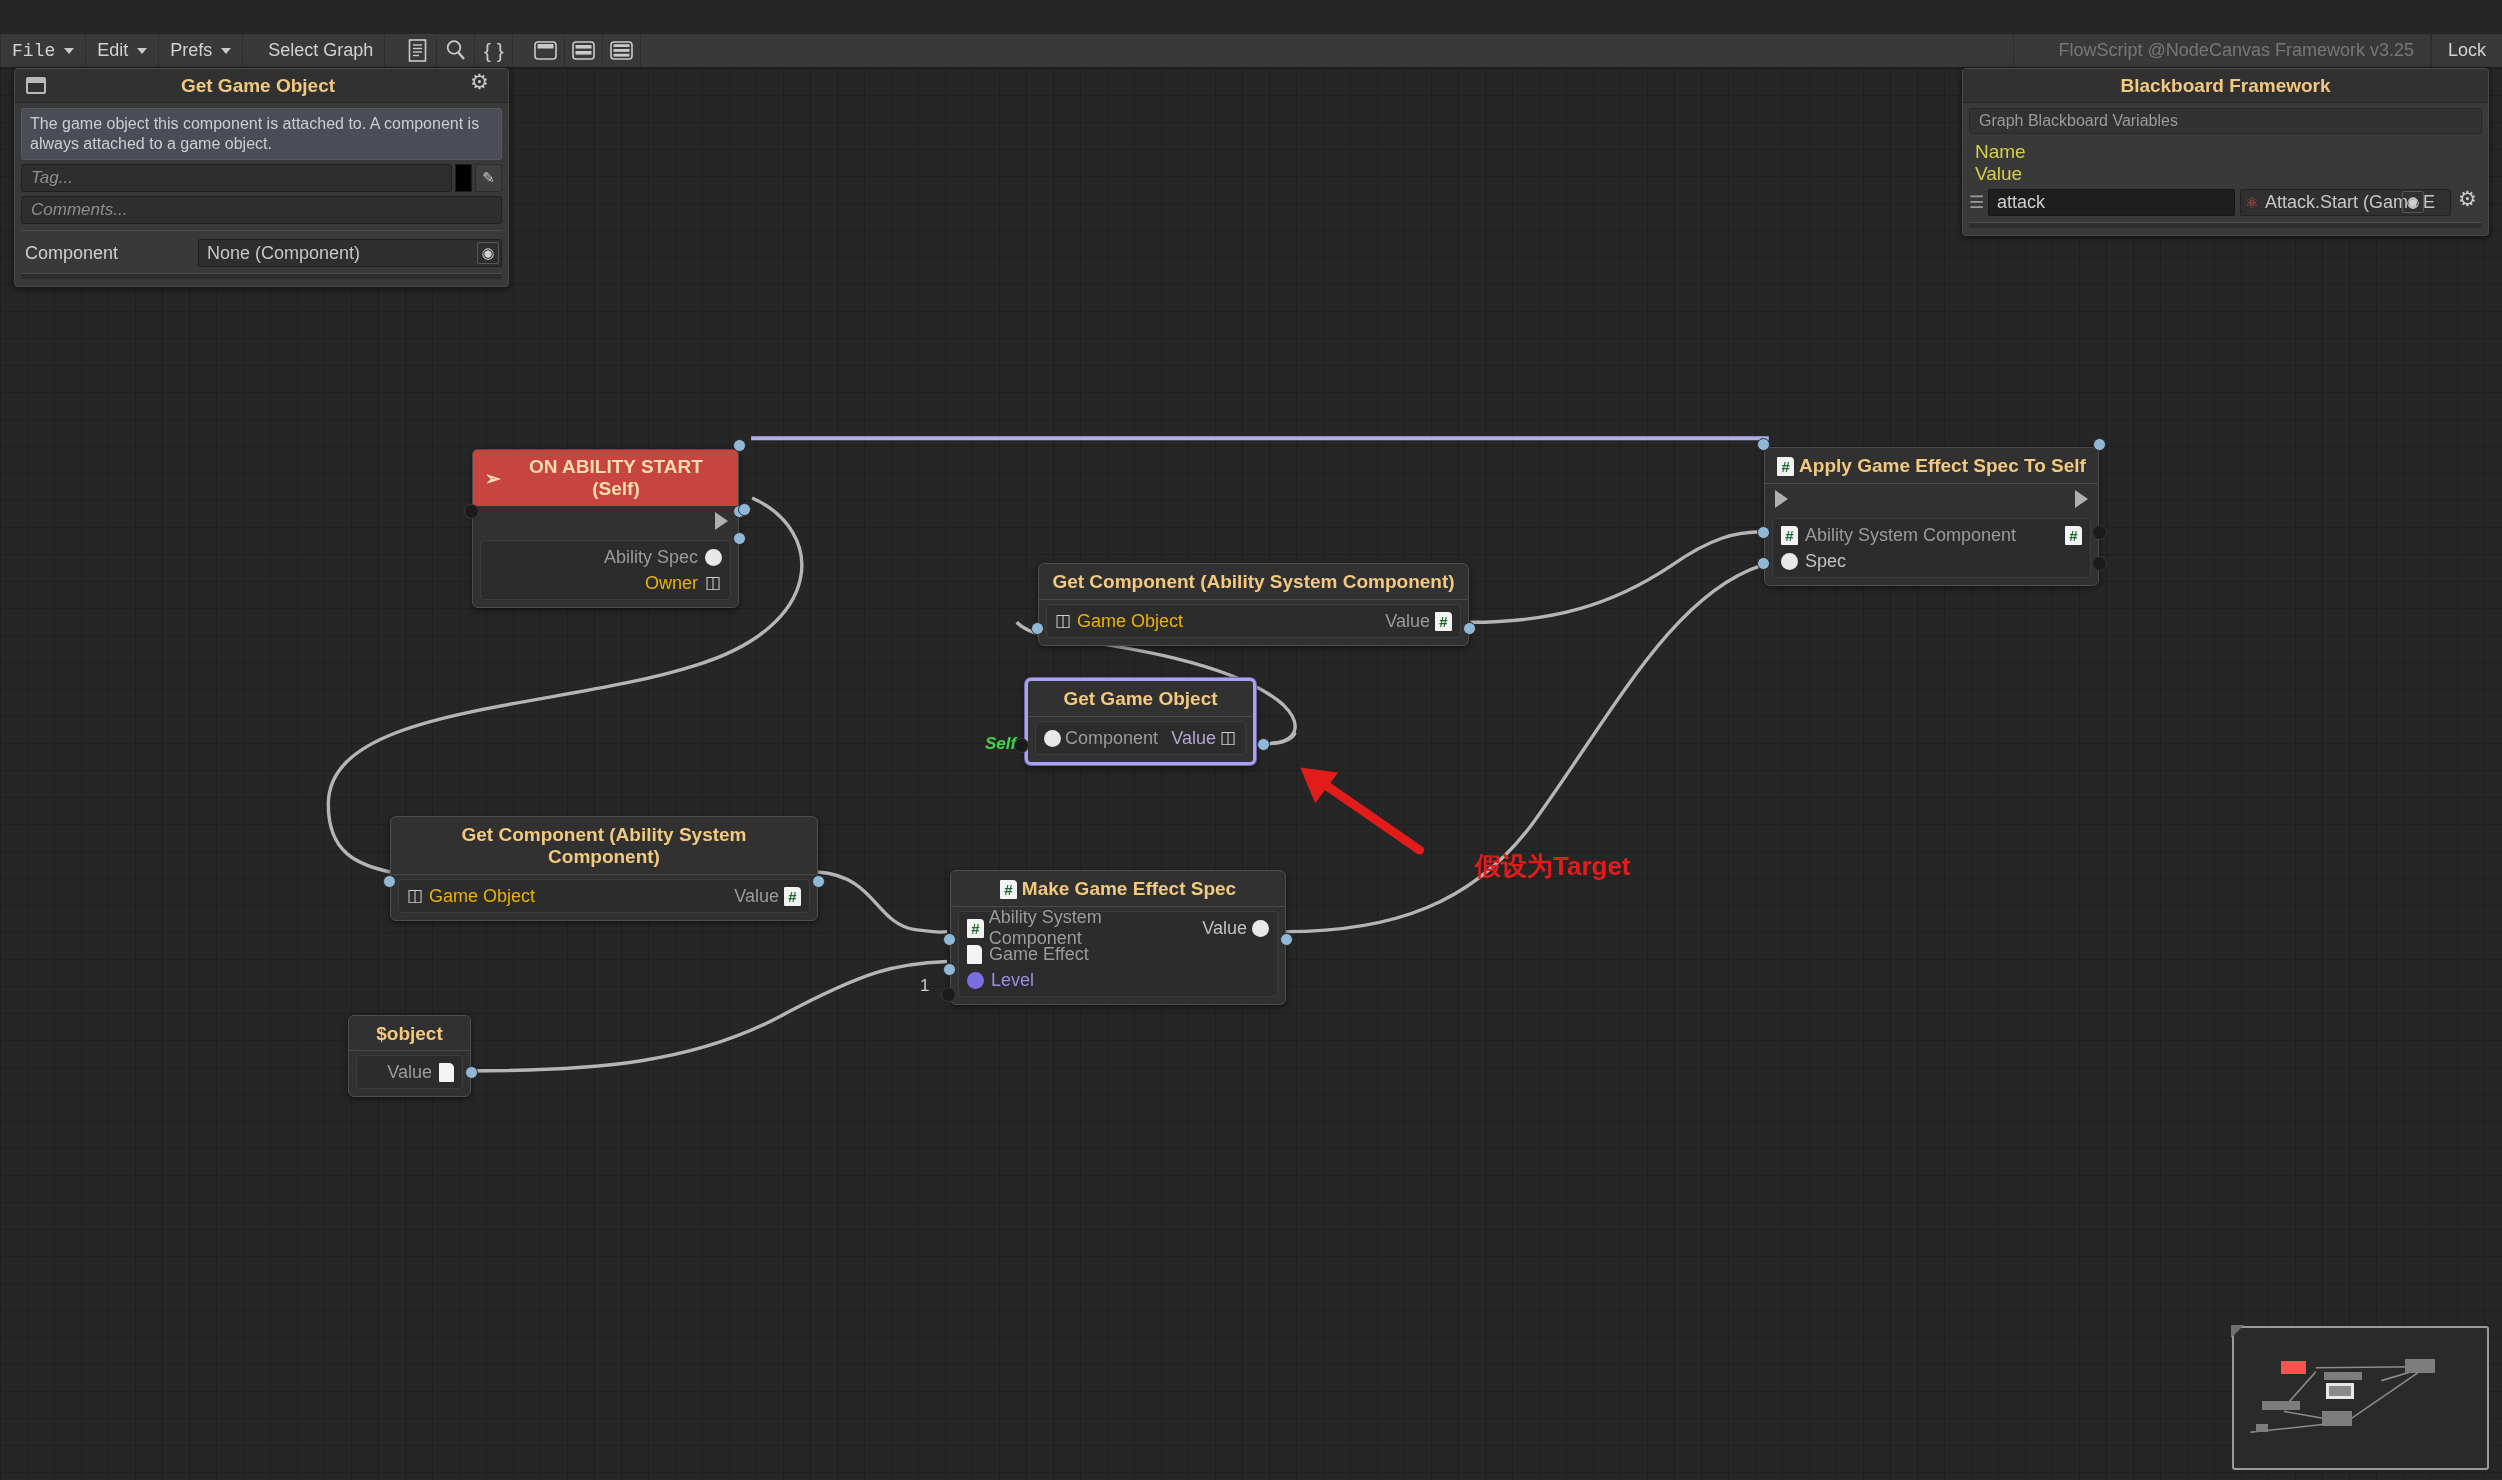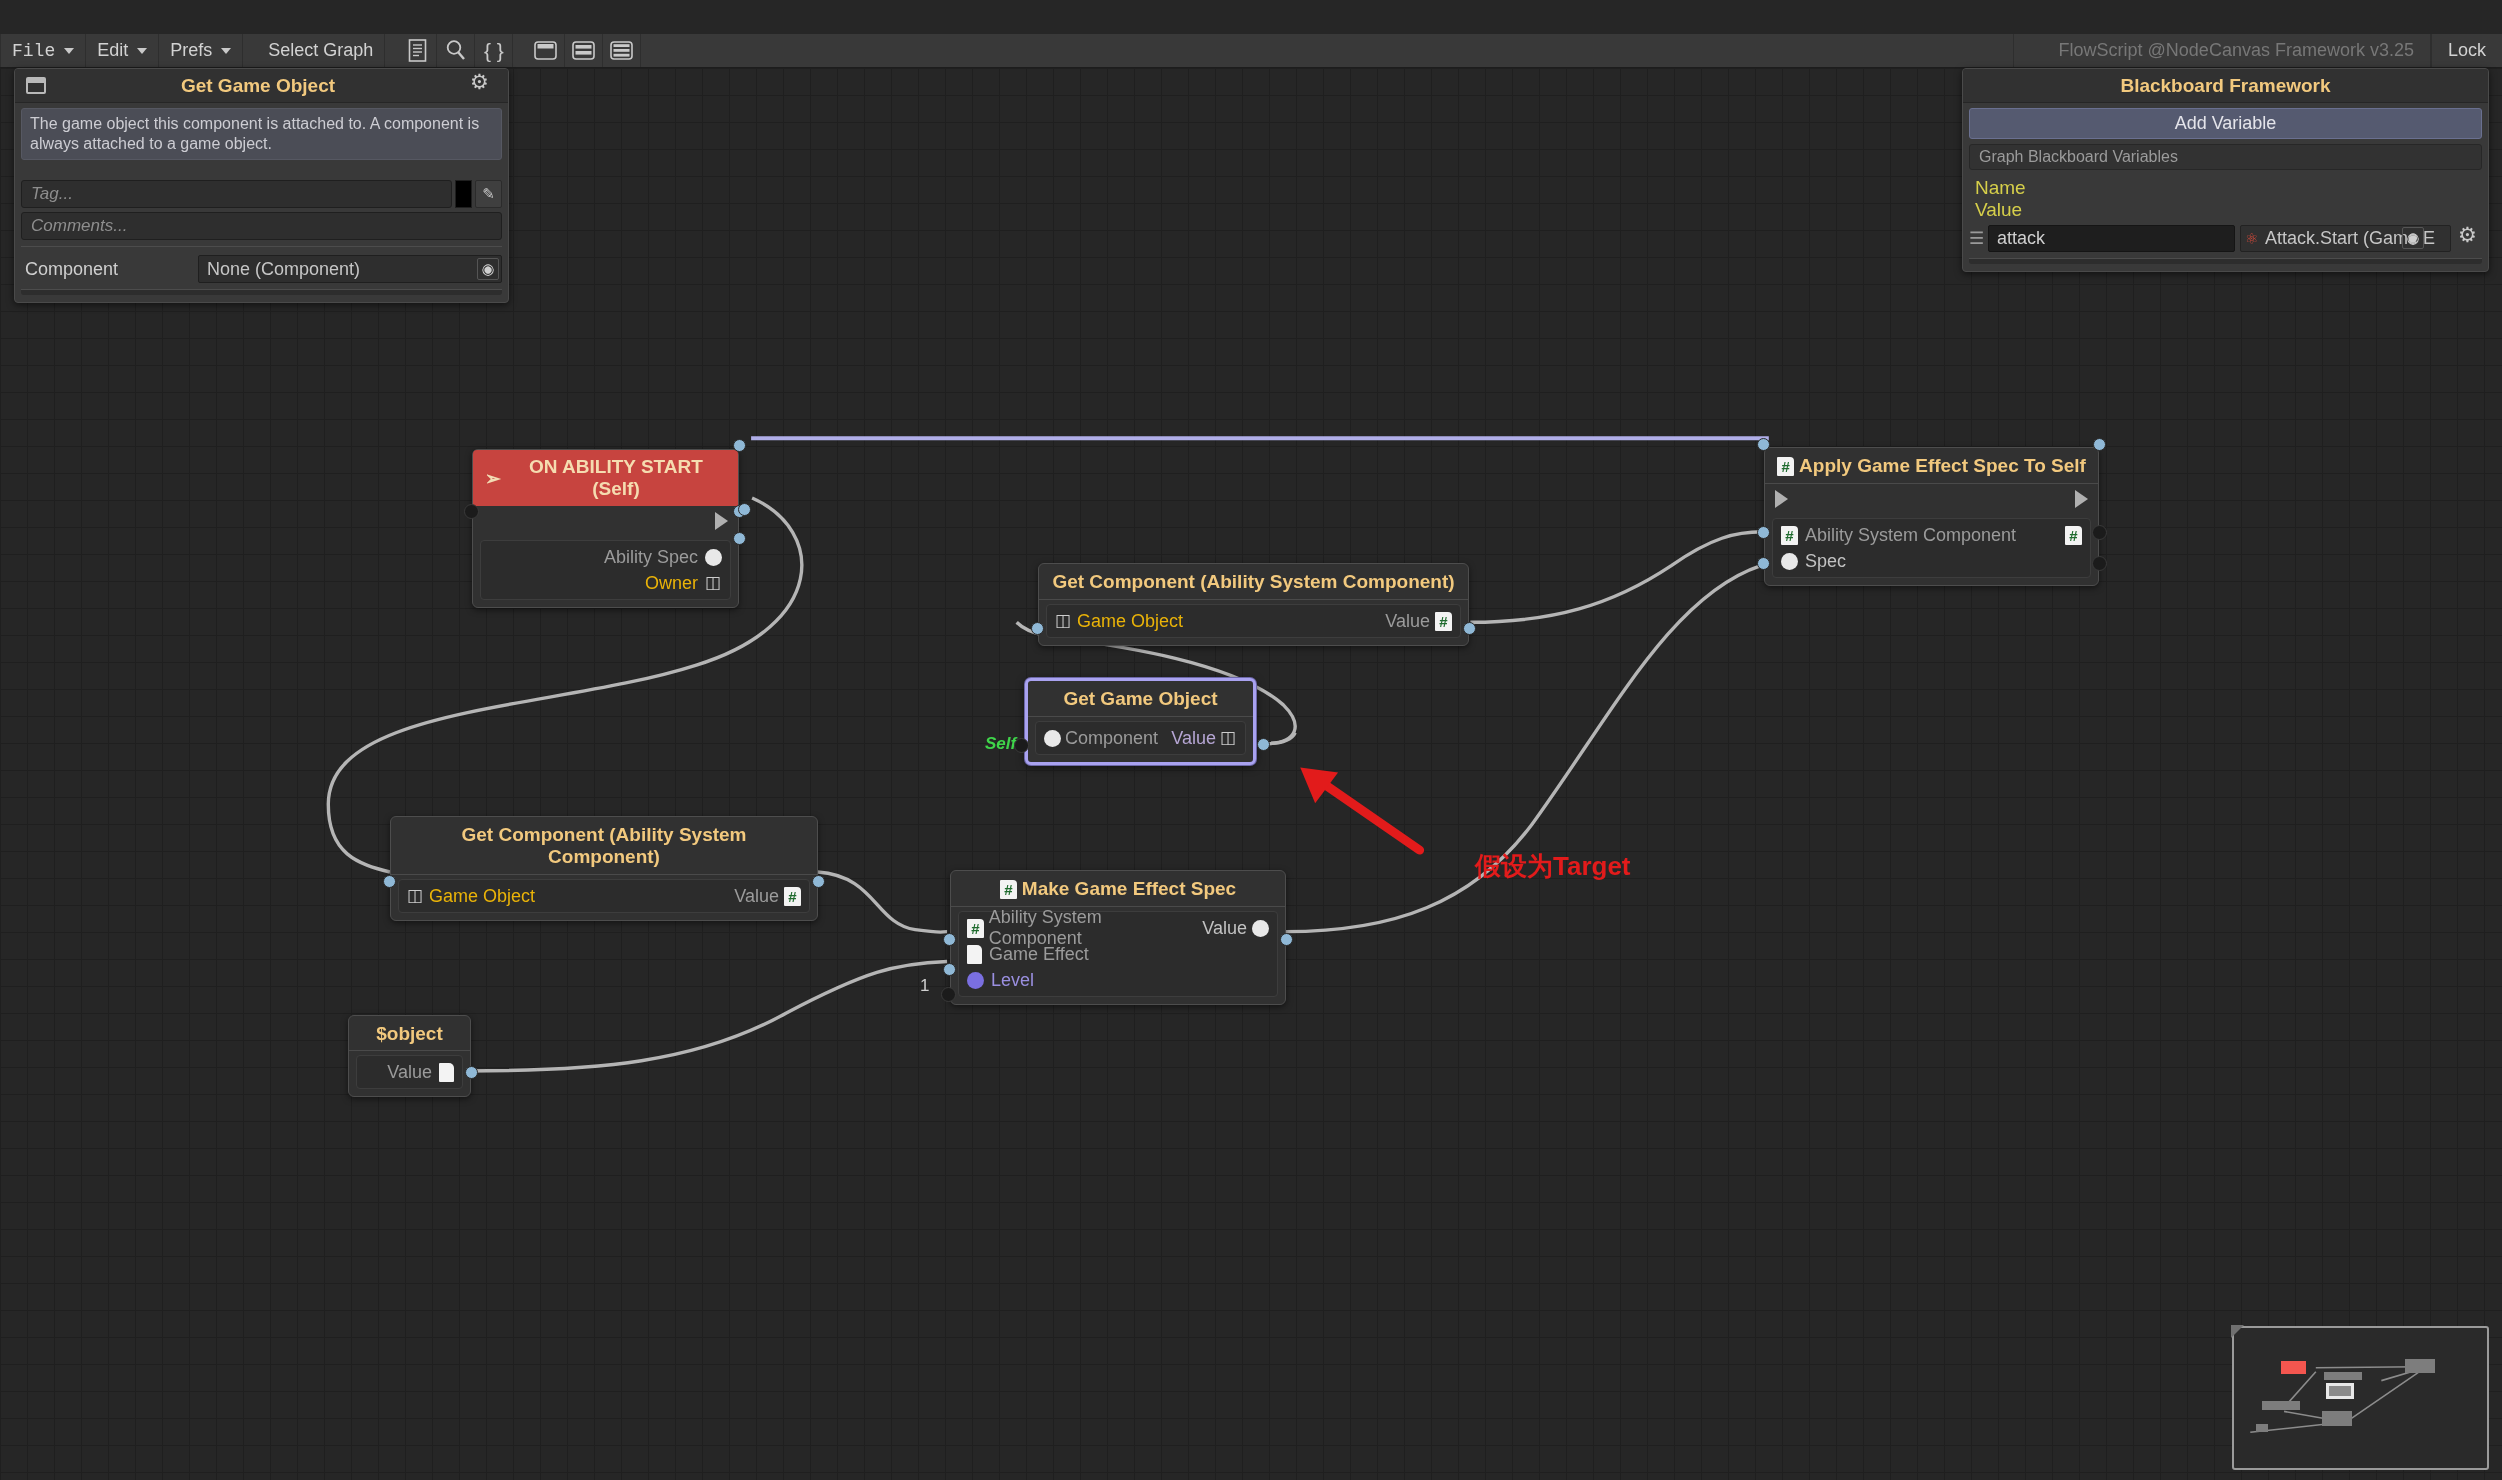--- a/index.html
+++ b/index.html
@@ -101,21 +101,21 @@
   }
 
   .sq-ico {
     width: 20px; height: 17px; border: 2px solid #b9b9b9; border-radius: 2px;
     border-top-width: 6px; background: transparent;
   }
 
   .desc-box {
     background: #4b4d56; border: 1px solid #565862; border-radius: 3px;
     color: #cdcdd3; font-size: 16px; line-height: 1.25;
-    padding: 5px 8px; margin-bottom: 20px;
+    padding: 5px 8px; margin-bottom: 4px;
   }
   .txt-field {
     background: #2e2e2e; border: 1px solid #1f1f1f; border-radius: 3px;
     color: #8e8e8e; font-size: 17px; font-style: italic;
     padding: 4px 9px; margin-bottom: 4px; height: 28px; display: flex; align-items: center;
   }
   .tag-row { display: flex; gap: 3px; margin-bottom: 4px; }
   .tag-row .txt-field { flex: 1; margin-bottom: 0; }
   .color-swatch { width: 17px; height: 28px; background: #000; border: 1px solid #1f1f1f; }
   .picker { width: 27px; height: 28px; background: #3f3f3f; border: 1px solid #2b2b2b; border-radius: 2px;
@@ -532,21 +532,20 @@
       </div>
       <div class="panel-foot"></div>
     </div>
   </div>
 
   <div class="panel" style="left:1962px; top:68px; width:527px;">
     <div class="panel-head">
       <span class="panel-title">Blackboard Framework</span>
     </div>
     <div class="panel-body">
-      <div class="bb-add">Add Variable</div>
       <div class="bb-sub">Graph Blackboard Variables</div>
       <div class="bb-cols">
         <span class="c1">Name</span>
         <span>Value</span>
       </div>
       <div class="bb-var-row">
         <span class="bb-handle">☰</span>
         <span class="bb-name">attack</span>
         <span class="bb-value">
           <span class="ge-ico">⚛</span>

